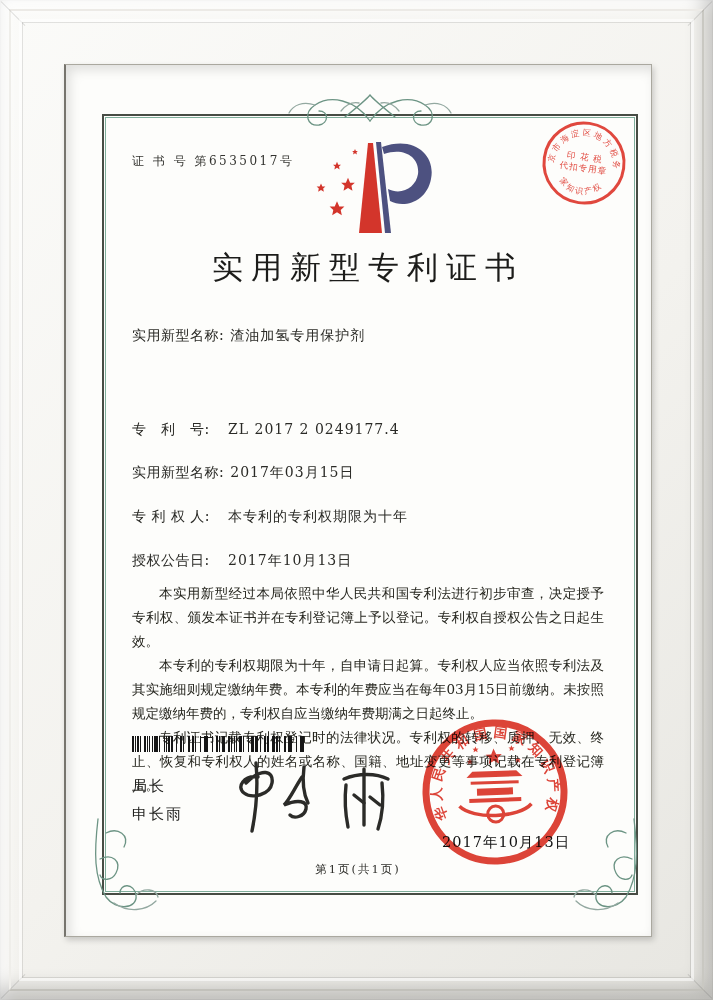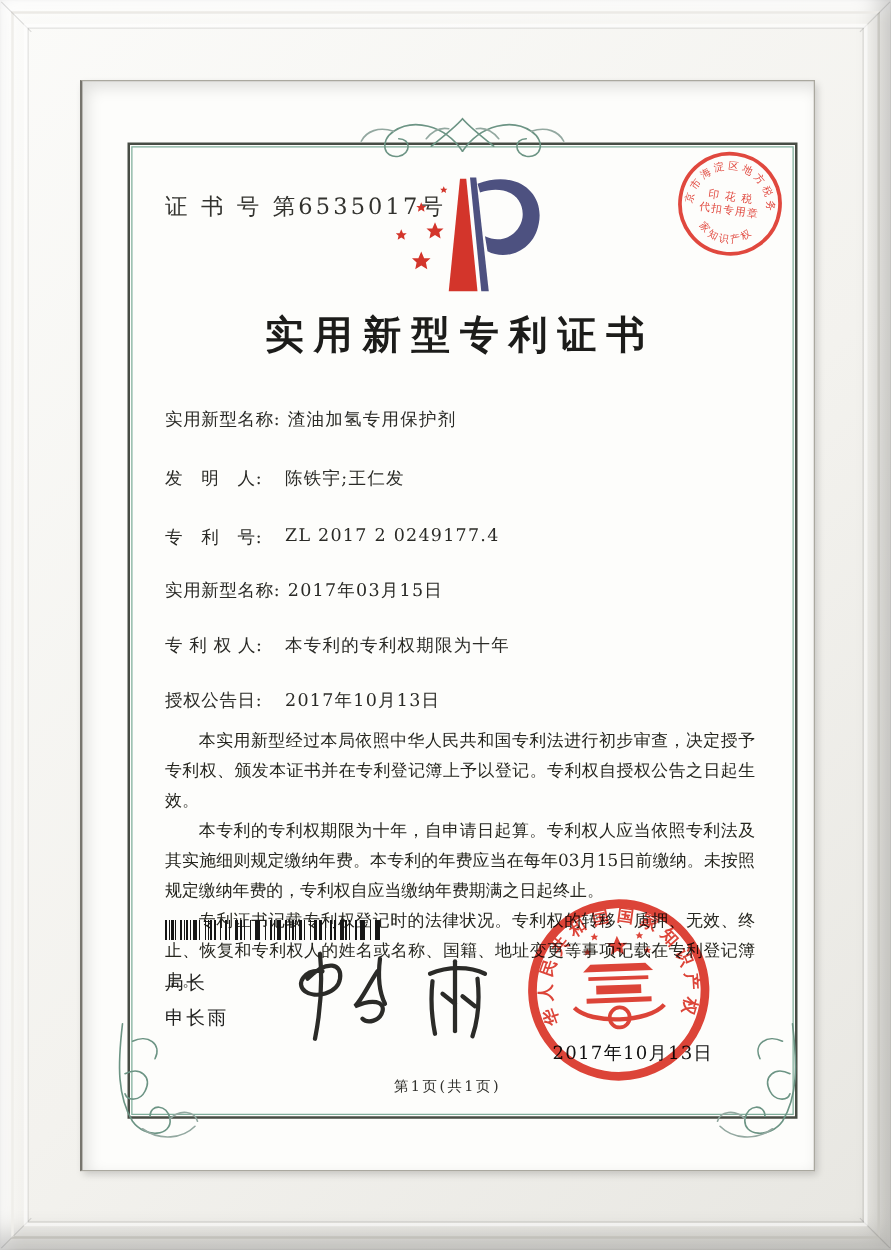--- a/index.html
+++ b/index.html
@@ -20,26 +20,26 @@
   .miter.br{right:1px;bottom:1px;transform-origin:right center;transform:rotate(45deg);}
   
   .paper{position:absolute;left:64px;top:64px;width:585px;height:871px;background:#fdfdfb;
          border:1px solid #aaa89f;border-left:2px solid #76746d;
          box-shadow:inset 4px 5px 12px rgba(0,0,0,.12), 2px 3px 6px rgba(0,0,0,.18);}
   .cert-border{position:absolute;left:36px;top:49px;width:532px;height:777px;
          border:2px solid #474c44;}
   .cert-border::after{content:'';position:absolute;inset:1px;border:1px solid #7fae9b;}
   .ornament{position:absolute;pointer-events:none;}
   
-  .cert-no{position:absolute;left:66px;top:88px;font-size:18px;letter-spacing:2.5px;color:#33332f;}
+  .cert-no{position:absolute;left:66px;top:88px;font-size:12px;letter-spacing:2.5px;color:#33332f;}
   .logo{position:absolute;left:240px;top:74px;width:132px;height:104px;}
   .tax-stamp{position:absolute;left:474px;top:54px;width:88px;height:88px;
              transform:rotate(8deg);mix-blend-mode:multiply;opacity:.93;}
   .title{position:absolute;left:36px;top:182px;width:532px;text-align:center;
-         font-size:31px;font-weight:bold;letter-spacing:8px;color:#1c1c1a;}
+         font-size:31px;font-weight:normal;letter-spacing:8px;color:#1c1c1a;}
   .row{position:absolute;left:66px;display:flex;font-size:14px;color:#2a2a26;white-space:nowrap;}
   .row .lab{display:inline-block;min-width:90px;letter-spacing:.5px;}
   .row .val{margin-left:6px;letter-spacing:1px;text-align:right;}
   .r1{top:262px}.r2{top:309px}.r3{top:356px}.r4{top:399px}.r5{top:443px}.r6{top:487px}
   .paras{position:absolute;left:66px;top:516px;width:472px;font-size:13.5px;line-height:1.78;
          text-align:justify;color:#26261f;}
   .paras p{margin:0;text-indent:2em;}
   .barcode{position:absolute;left:66px;top:671px;width:174px;height:16px;
       background:
         repeating-linear-gradient(90deg,#161616 0 2px,transparent 2px 3px,#161616 3px 4px,transparent 4px 8px,#161616 8px 9px,transparent 9px 12px),
@@ -125,24 +125,20 @@
         <textPath href="#taxBot" startOffset="50%" text-anchor="middle">国家知识产权局</textPath>
       </text>
     </svg>
 
     <div class="title">实用新型专利证书</div>
 
     <div class="row r1">
       <span class="lab">实用新型名称:</span>
       <span class="val">渣油加氢专用保护剂</span>
     </div>
-    <div class="row r2">
-      <span class="lab">发　明　人:</span>
-      <span class="val">陈铁宇;王仁发</span>
-    </div>
     <div class="row r3">
       <span class="lab">专　利　号:</span>
       <span class="val">ZL 2017 2 0249177.4</span>
     </div>
     <div class="row r4">
       <span class="lab">实用新型名称:</span>
       <span class="val">2017年03月15日</span>
     </div>
     <div class="row r5">
       <span class="lab">专 利 权 人:</span>

